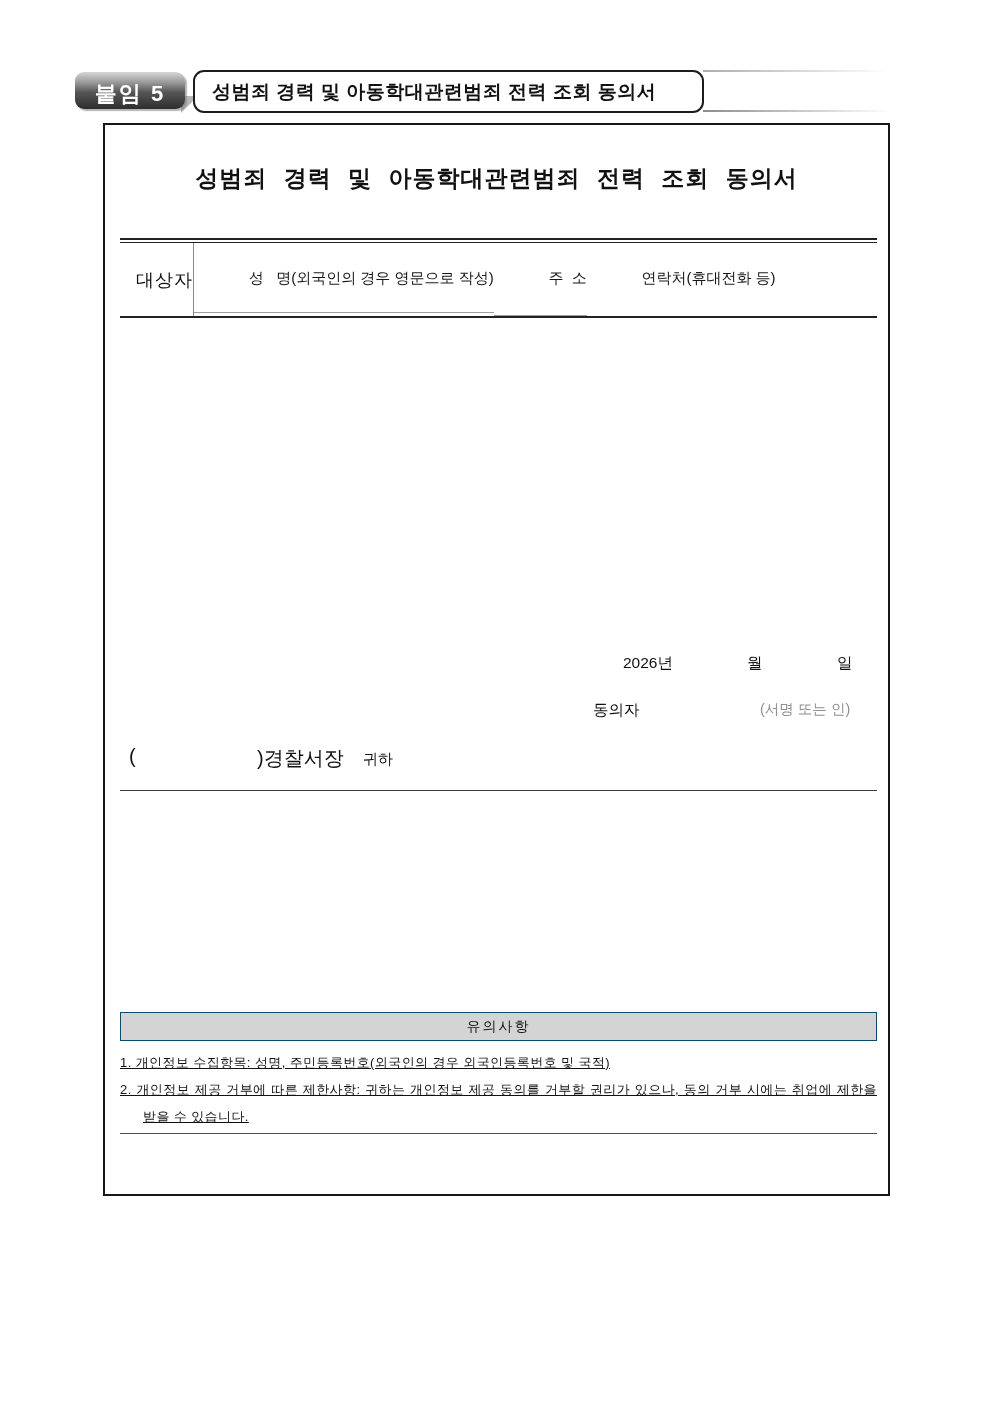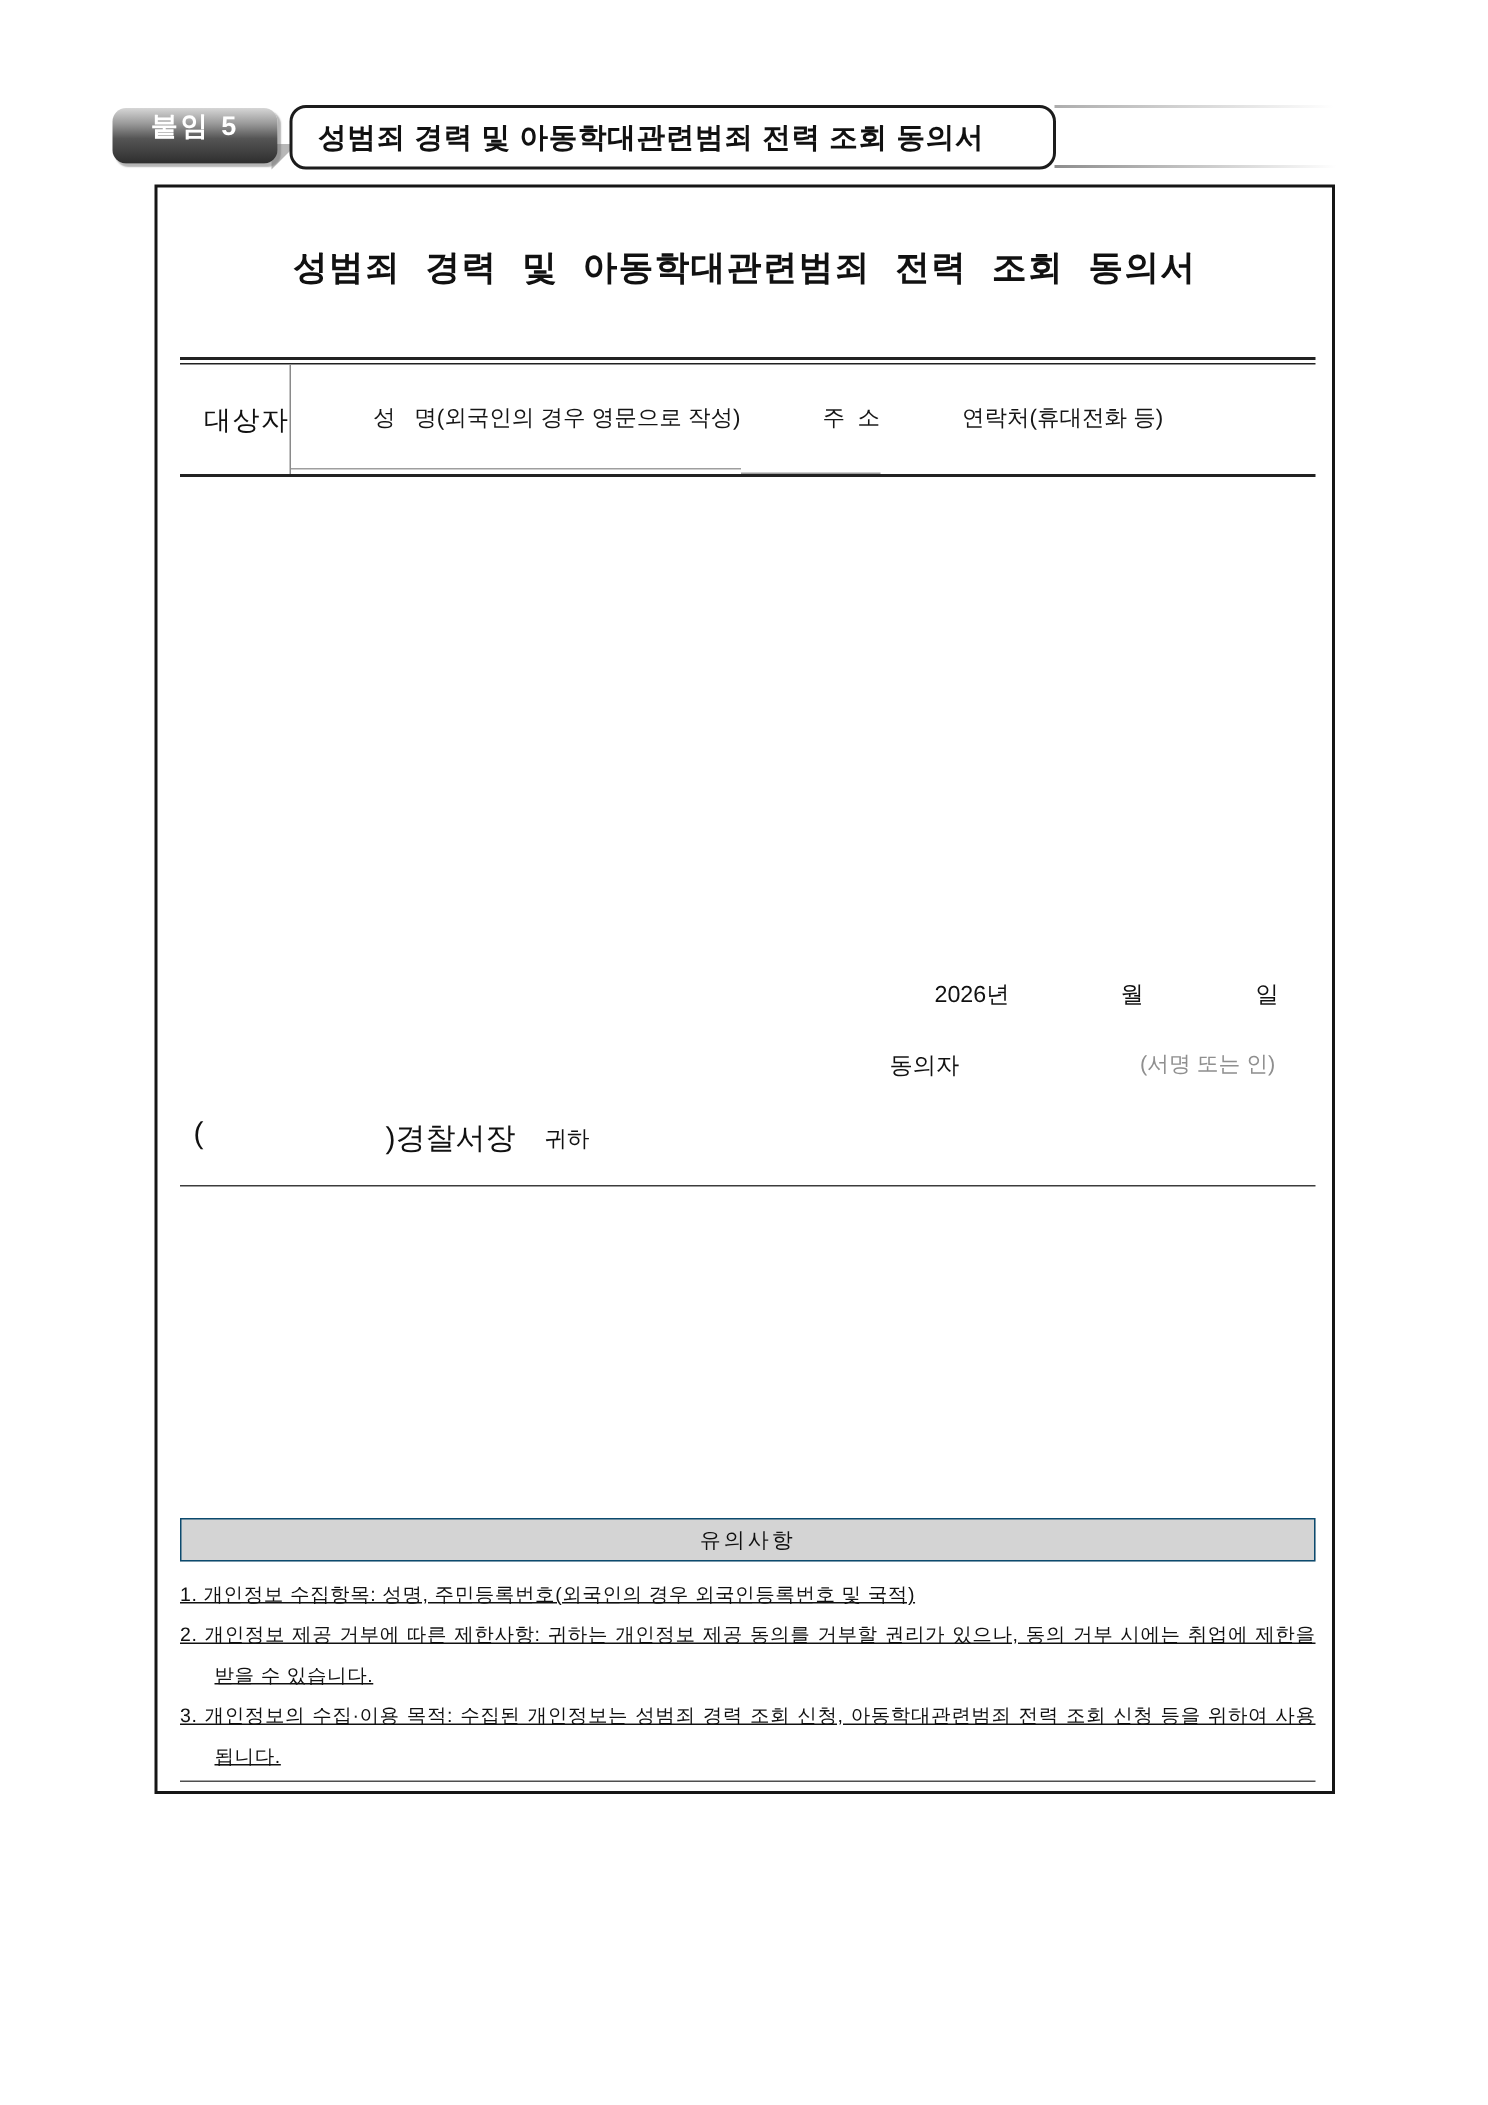--- a/index.html
+++ b/index.html
@@ -12,22 +12,22 @@
     overflow: hidden;
   }
 
   
   .hdr-badge {
     position: absolute; left: 75px; top: 72px;
     width: 110px; height: 37px;
     border-radius: 9px;
     background: linear-gradient(180deg, #d6d6d6 0%, #9a9a9a 28%, #555555 55%, #2e2e2e 100%);
     box-shadow: 2px 2px 1px rgba(120,120,120,.55);
-    display: flex; align-items: flex-start; justify-content: center;
-    color: #fff; font-size: 18px; font-weight: 700; letter-spacing: 2px;
+    display: flex; align-items: flex-end; justify-content: center;
+    color: #fff; font-size: 22px; font-weight: 700; letter-spacing: 2px;
     z-index: 1;
   }
   .hdr-fold {
     position: absolute; left: 181px; top: 96px;
     width: 0; height: 0;
     border-top: 17px solid #b7b7b7;
     border-right: 17px solid transparent;
     z-index: 0;
   }
   .hdr-titlebox {
@@ -191,18 +191,17 @@
 
   <div class="mid-divider"></div>
 
   <div class="notes">
     <div class="notes-bar">
       <span>유의사항</span>
     </div>
     <div class="notes-list">
       <div class="note-item">1. 개인정보 수집항목: 성명, 주민등록번호(외국인의 경우 외국인등록번호 및 국적)</div>
       <div class="note-item">2. 개인정보 제공 거부에 따른 제한사항: 귀하는 개인정보 제공 동의를 거부할 권리가 있으나, 동의 거부 시에는 취업에 제한을 받을 수 있습니다.</div>
-      <div class="note-item">3. 개인정보의 수집·이용 목적: 수집된 개인정보는 성범죄 경력 조회 신청, 아동학대관련범죄 전력 조회 신청 등을 위하여 사용됩니다.</div>
     </div>
     <div class="notes-endline"></div>
   </div>
 
 </div>
 
 </body></html>

